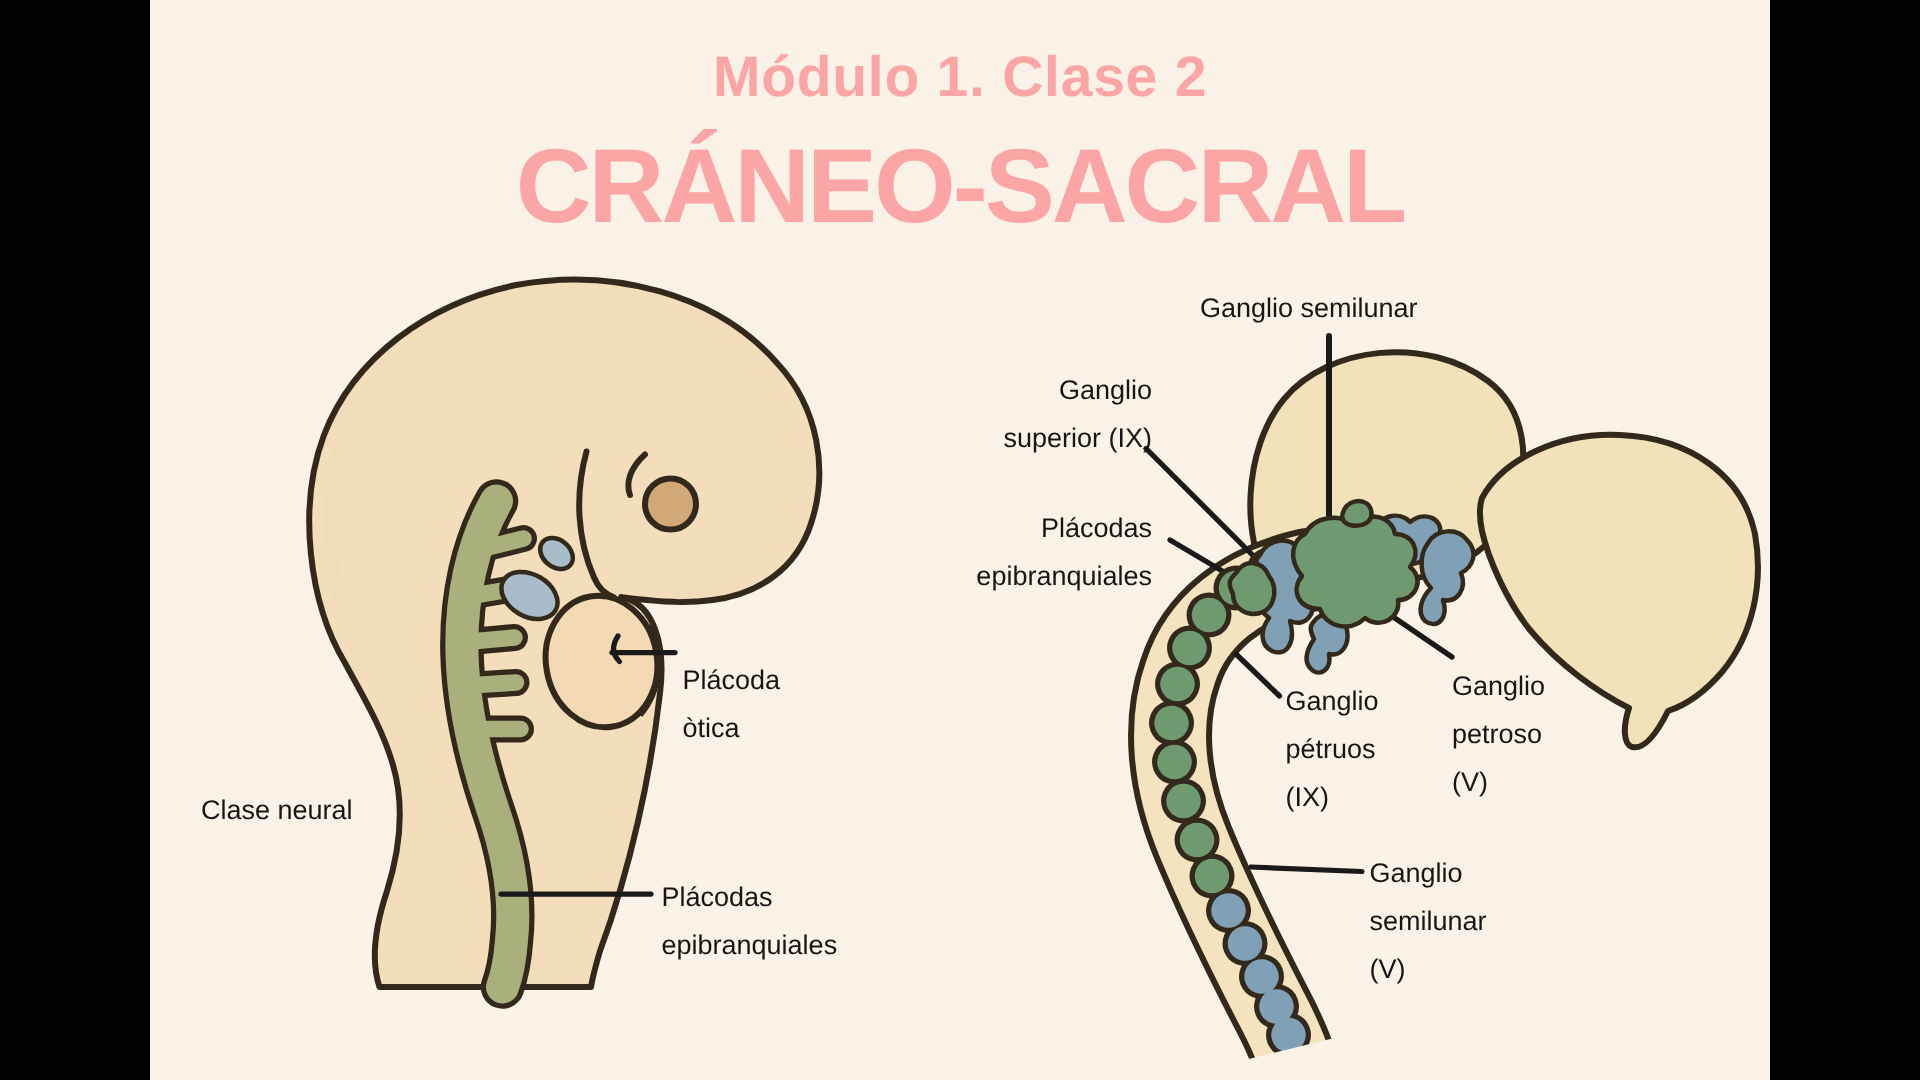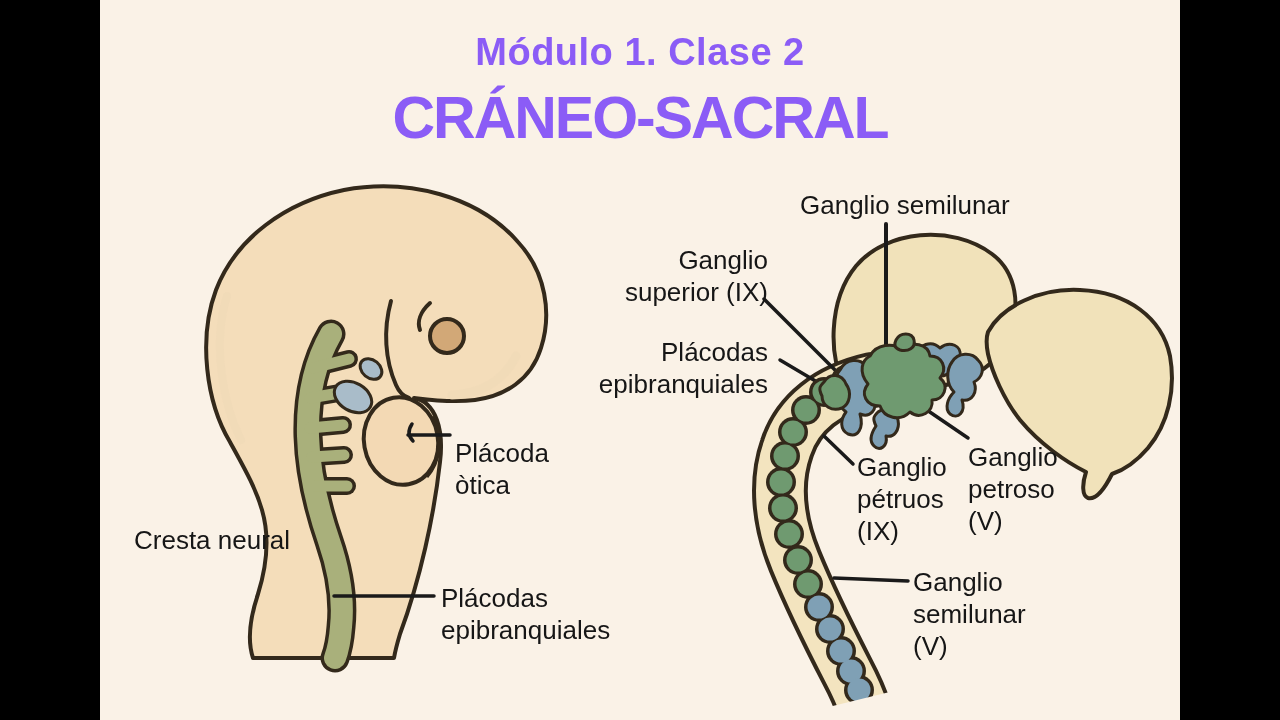--- a/index.html
+++ b/index.html
@@ -1,22 +1,22 @@
 <!DOCTYPE html>
 <html><head>
 <meta charset="utf-8">
 <style>
   html,body{margin:0;padding:0;width:1280px;height:720px;background:#000;overflow:hidden;
     font-family:"Liberation Sans", sans-serif;}
   #stage{position:absolute;left:100px;top:0;width:1080px;height:720px;background:#faf2e7;}
   #art{position:absolute;left:0;top:0;width:1280px;height:720px;}
-  .txt{position:absolute;color:#8b5cf6;}
+  .txt{position:absolute;color:#fca5a5;}
   #kicker{left:100px;top:31px;width:1080px;text-align:center;font-size:38px;font-weight:bold;letter-spacing:.5px;}
-  #title{left:100px;top:84px;width:1080px;text-align:center;font-size:59px;font-weight:bold;letter-spacing:-2px;}
-  .lbl{position:absolute;font-size:26px;line-height:32px;color:#161616;white-space:pre-line;}
+  #title{left:100px;top:84px;width:1080px;text-align:center;font-size:70px;font-weight:bold;letter-spacing:-2px;}
+  .lbl{position:absolute;font-size:18px;line-height:32px;color:#161616;white-space:pre-line;}
   .ra{text-align:right;}
   #lbl-otica{left:455px;top:437px;}
   #lbl-cresta{left:134px;top:524px;}
   #lbl-placodas-l{left:441px;top:582px;}
   #lbl-semilunar-top{left:800px;top:189px;}
   #lbl-superior{right:512px;top:244px;}
   #lbl-placodas-r{right:512px;top:336px;}
   #lbl-petruos{left:857px;top:451px;}
   #lbl-petroso{left:968px;top:441px;}
   #lbl-semilunar-v{left:913px;top:566px;}
@@ -176,21 +176,21 @@
   </g>
 
   <polygon points="792,716 906,688 940,720 770,720" fill="#faf2e7"></polygon>
 </svg>
 
 <div class="txt" id="kicker">Módulo 1. Clase 2</div>
 <div class="txt" id="title">CRÁNEO-SACRAL</div>
 
 <div class="lbl" id="lbl-otica">Plácoda
 òtica</div>
-<div class="lbl" id="lbl-cresta">Cresta neural</div>
+<div class="lbl" id="lbl-cresta">Clase neural</div>
 <div class="lbl" id="lbl-placodas-l">Plácodas
 epibranquiales</div>
 
 <div class="lbl" id="lbl-semilunar-top">Ganglio semilunar</div>
 <div class="lbl ra" id="lbl-superior">Ganglio
 superior (IX)</div>
 <div class="lbl ra" id="lbl-placodas-r">Plácodas
 epibranquiales</div>
 <div class="lbl" id="lbl-petruos">Ganglio
 pétruos

